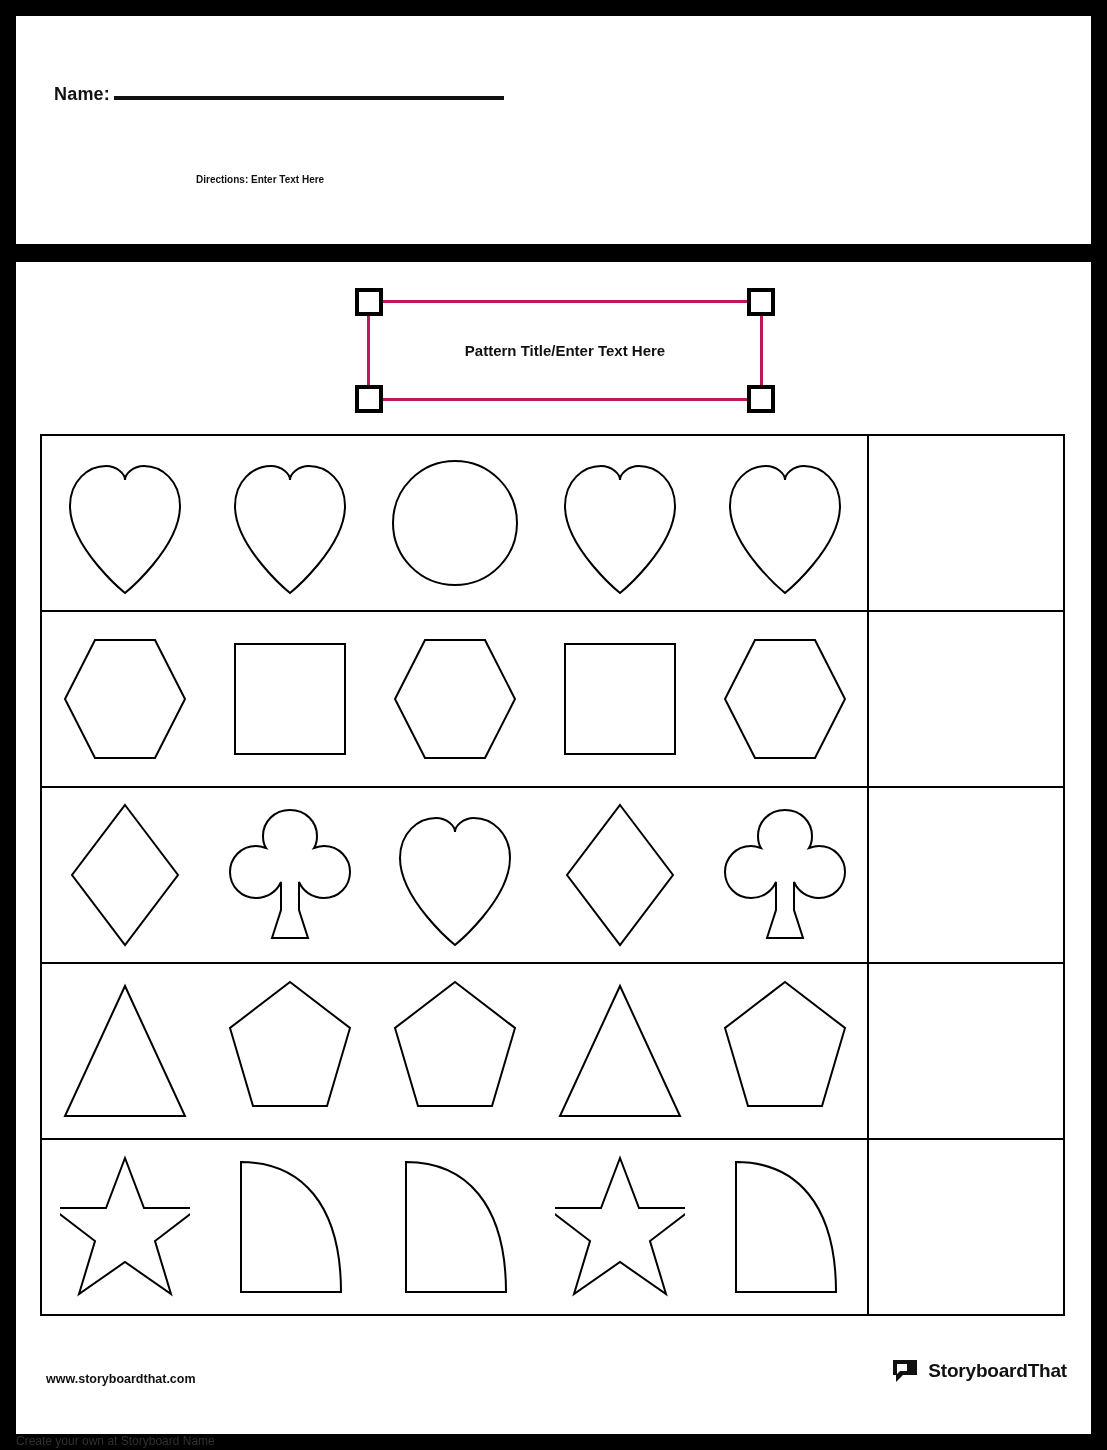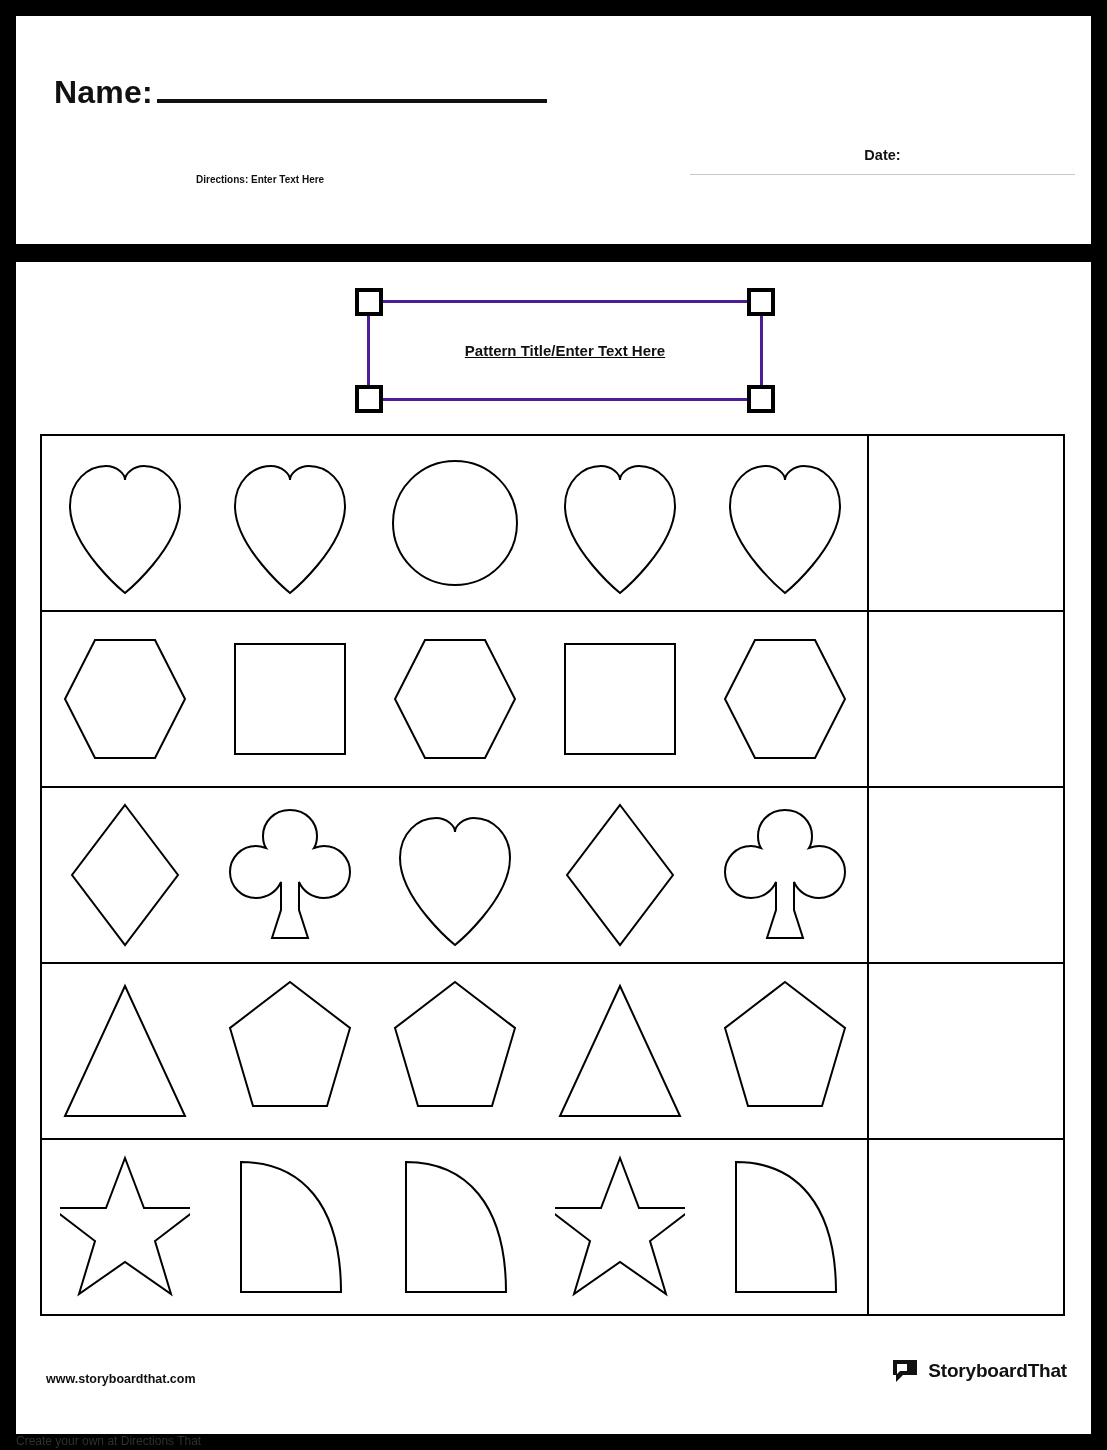--- a/index.html
+++ b/index.html
@@ -29,21 +29,21 @@
     height: 228px;
   }
   .name-row {
     position: absolute;
     left: 38px;
     top: 58px;
     display: flex;
     align-items: baseline;
   }
   .name-label {
-    font-size: 32px;
+    font-size: 18px;
     font-weight: bold;
     color: #111;
     letter-spacing: 0.2px;
   }
   .name-line {
     width: 390px;
     margin-left: 4px;
     border-bottom: 4px solid #111;
     height: 22px;
   }
@@ -89,26 +89,25 @@
     top: 272px;
     width: 420px;
     height: 125px;
   }
   .title-plaque .frame {
     position: absolute;
     left: 12px;
     top: 12px;
     right: 12px;
     bottom: 12px;
-    border: 3px solid #4c1d95;
+    border: 3px solid #be185d;
     box-sizing: border-box;
     display: flex;
     align-items: center;
     justify-content: center;
-    text-decoration: underline;
   }
   .title-plaque .corner {
     position: absolute;
     width: 28px;
     height: 28px;
     border: 4px solid #000;
     box-sizing: border-box;
     background: #fff;
   }
   .title-plaque .c-tl { left: 0; top: 0; }
@@ -217,23 +216,20 @@
 
   <div class="header">
     <div class="name-row">
       <span class="name-label">Name:</span>
       <span class="name-line"></span>
     </div>
 
     <div class="directions">Directions: Enter Text Here</div>
 
     <div class="score-box">
-      <div class="score-row">
-        <span>Date:</span>
-      </div>
     </div>
 
     <div class="black-bar"></div>
   </div>
 
   <div class="title-plaque">
     <div class="frame">
       <span class="title-text">Pattern Title/Enter Text Here</span>
     </div>
     <span class="corner c-tl"></span>
@@ -453,13 +449,13 @@
           <path d="M2 2 H26 V17 H12 L5 24 V17 H2 Z" fill="#111" stroke="none"></path>
           <path d="M6 6 H16 V13 H9 L6 16 Z" fill="#ffffff" stroke="none"></path>
         </svg>
       </span>
       <span class="brand-name">StoryboardThat</span>
     </div>
   </div>
 
 </div>
 
-<div class="bottom-note">Create your own at Directions That</div>
+<div class="bottom-note">Create your own at Storyboard Name</div>
 
 </body></html>

